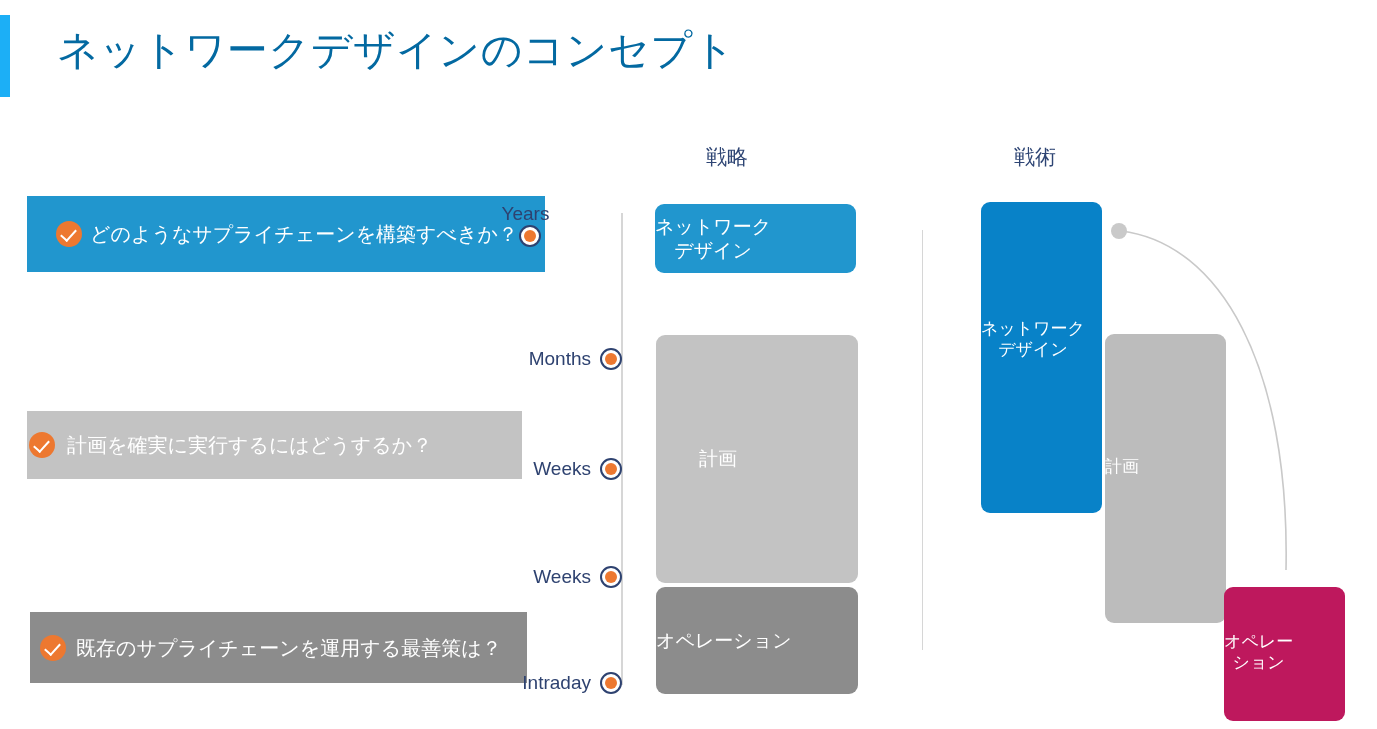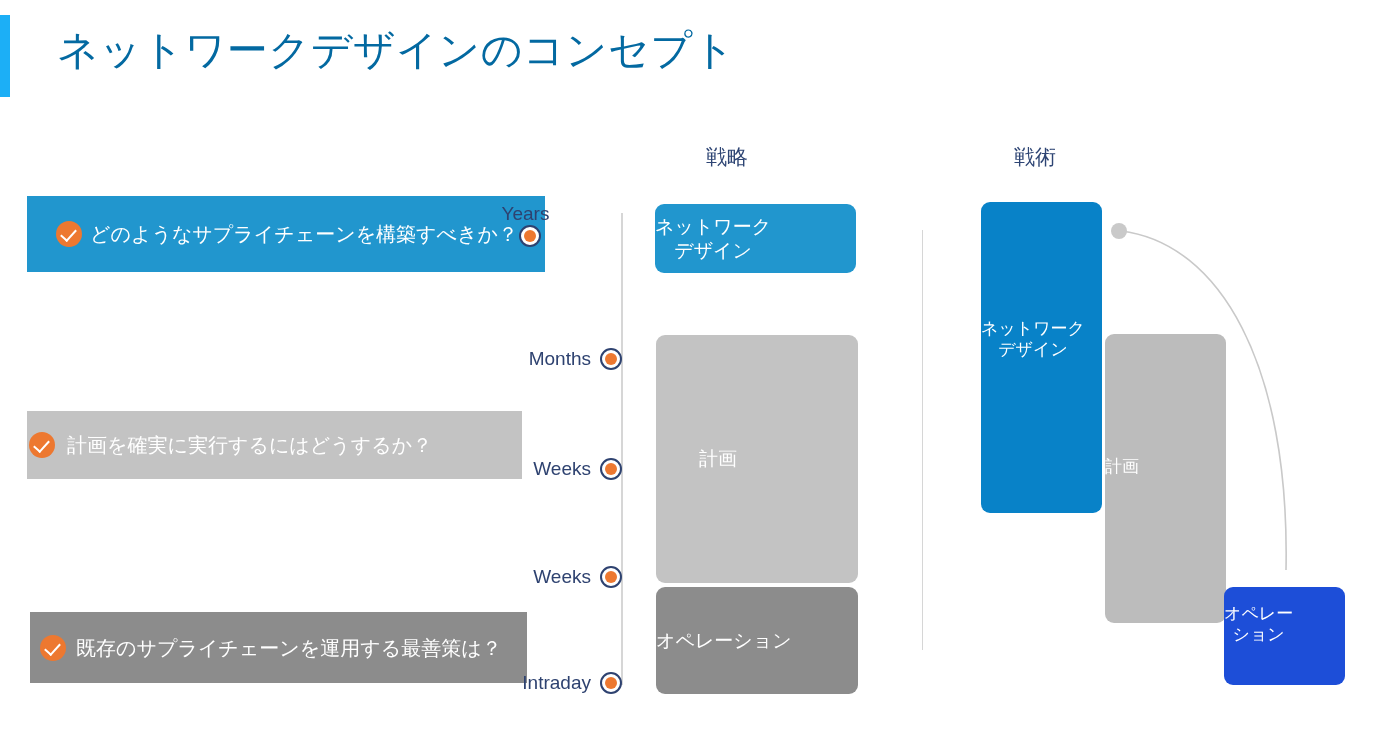--- a/index.html
+++ b/index.html
@@ -199,25 +199,25 @@
     padding-top: 116px;
   }
   #tactics-box-plan {
     left: 1105px; top: 334px; width: 121px; height: 289px;
     background: #BCBCBC;
     font-size: 17px;
     align-items: flex-start;
     padding-top: 122px;
   }
   #tactics-box-operations {
-    left: 1224px; top: 587px; width: 121px; height: 98px;
-    background: #1d4ed8;
+    left: 1224px; top: 587px; width: 121px; height: 134px;
+    background: #be185d;
     font-size: 17px;
     align-items: flex-start;
-    padding-top: 16px;
+    padding-top: 44px;
   }
 
   
   #tactics-flow-arc {
     position: absolute;
     left: 1100px;
     top: 215px;
     width: 230px;
     height: 380px;
     pointer-events: none;

